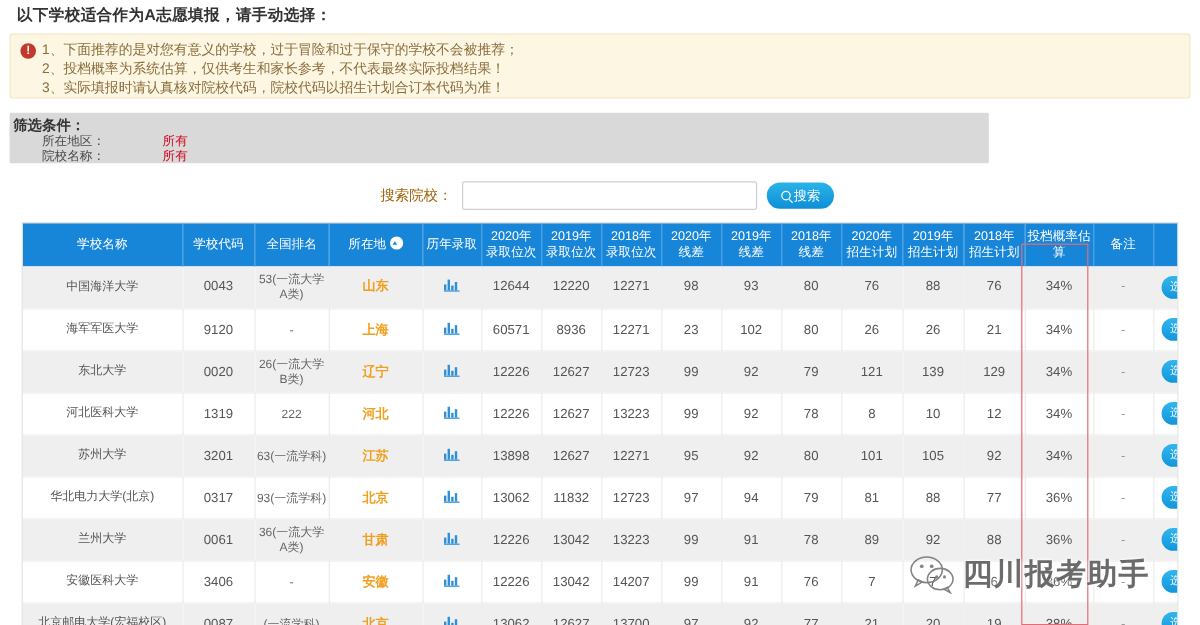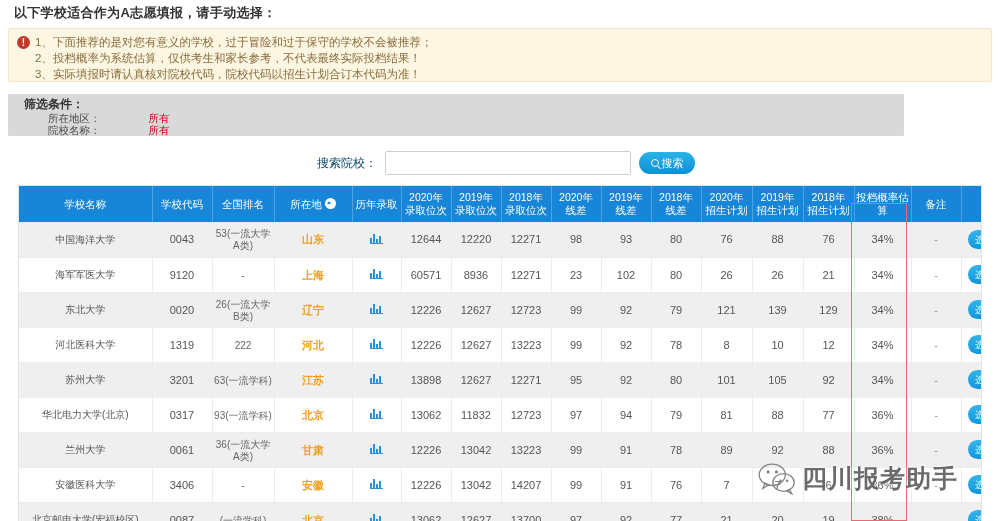--- a/index.html
+++ b/index.html
@@ -51,24 +51,24 @@
     margin-top: 2px;
     margin-right: 5px;
   }
   .notice-lines { font-size: 11.5px; color: #8a6d3b; line-height: 16px; }
   .notice-lines div { white-space: nowrap; }
 
   
   .filter-panel {
     position: absolute;
     left: 8px; top: 94px;
-    width: 896px; height: 42px;
+    width: 816px; height: 42px;
     background: #d9d9d9;
     border-radius: 1px;
-    padding: 3px 16px;
+    padding: 3px 3px;
   }
   .filter-title {
     font-size: 12px; font-weight: bold; color: #333;
     line-height: 15px;
   }
   .filter-row {
     font-size: 10.5px; color: #4a4a4a;
     line-height: 12px;
     margin-left: 24px;
     white-space: nowrap;
@@ -78,21 +78,21 @@
   
   .searchbar {
     position: absolute;
     left: 0; top: 146px;
     width: 1000px; height: 34px;
     display: flex;
     align-items: center;
     justify-content: center;
     gap: 8px;
   }
-  .search-label { font-size: 12px; color: #0c4a6e; margin-left: 12px; }
+  .search-label { font-size: 12px; color: #a16207; margin-left: 12px; }
   .search-input {
     width: 246px; height: 24px;
     border: 1px solid #cfcfcf;
     border-radius: 2px;
     background: #fff;
     font-size: 12px;
     padding: 0 6px;
     color: #333;
     outline: none;
   }

